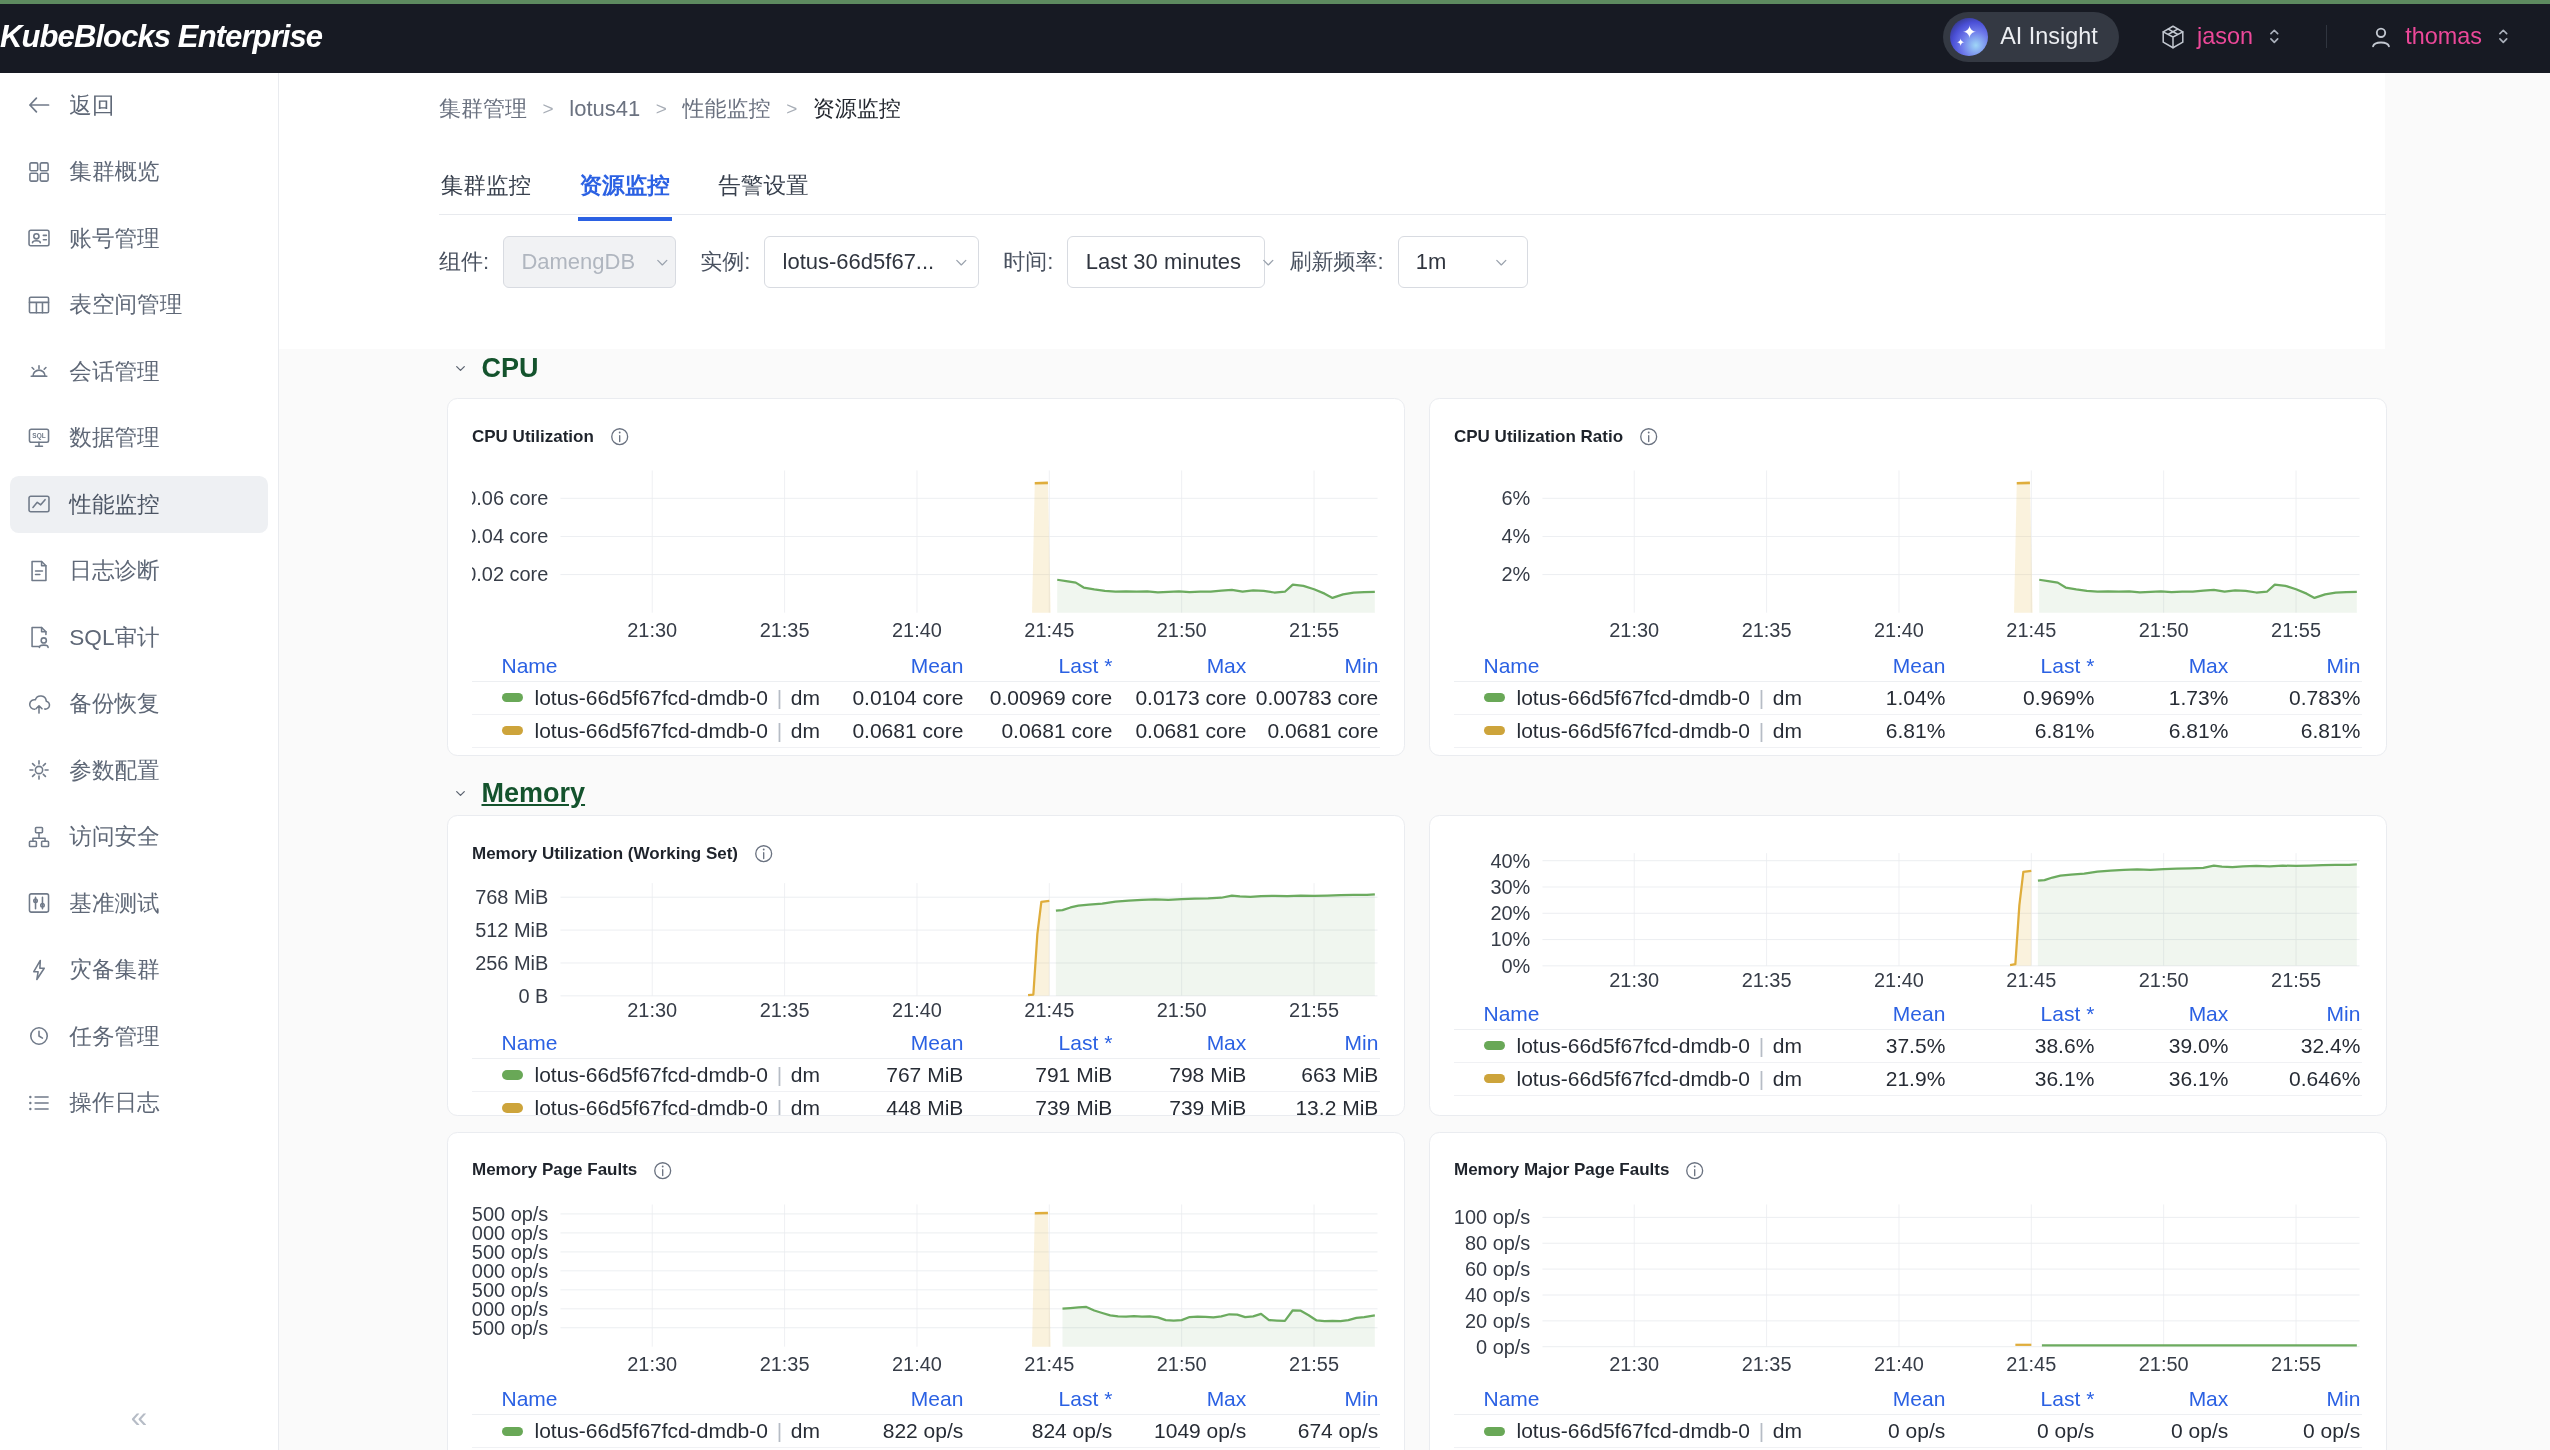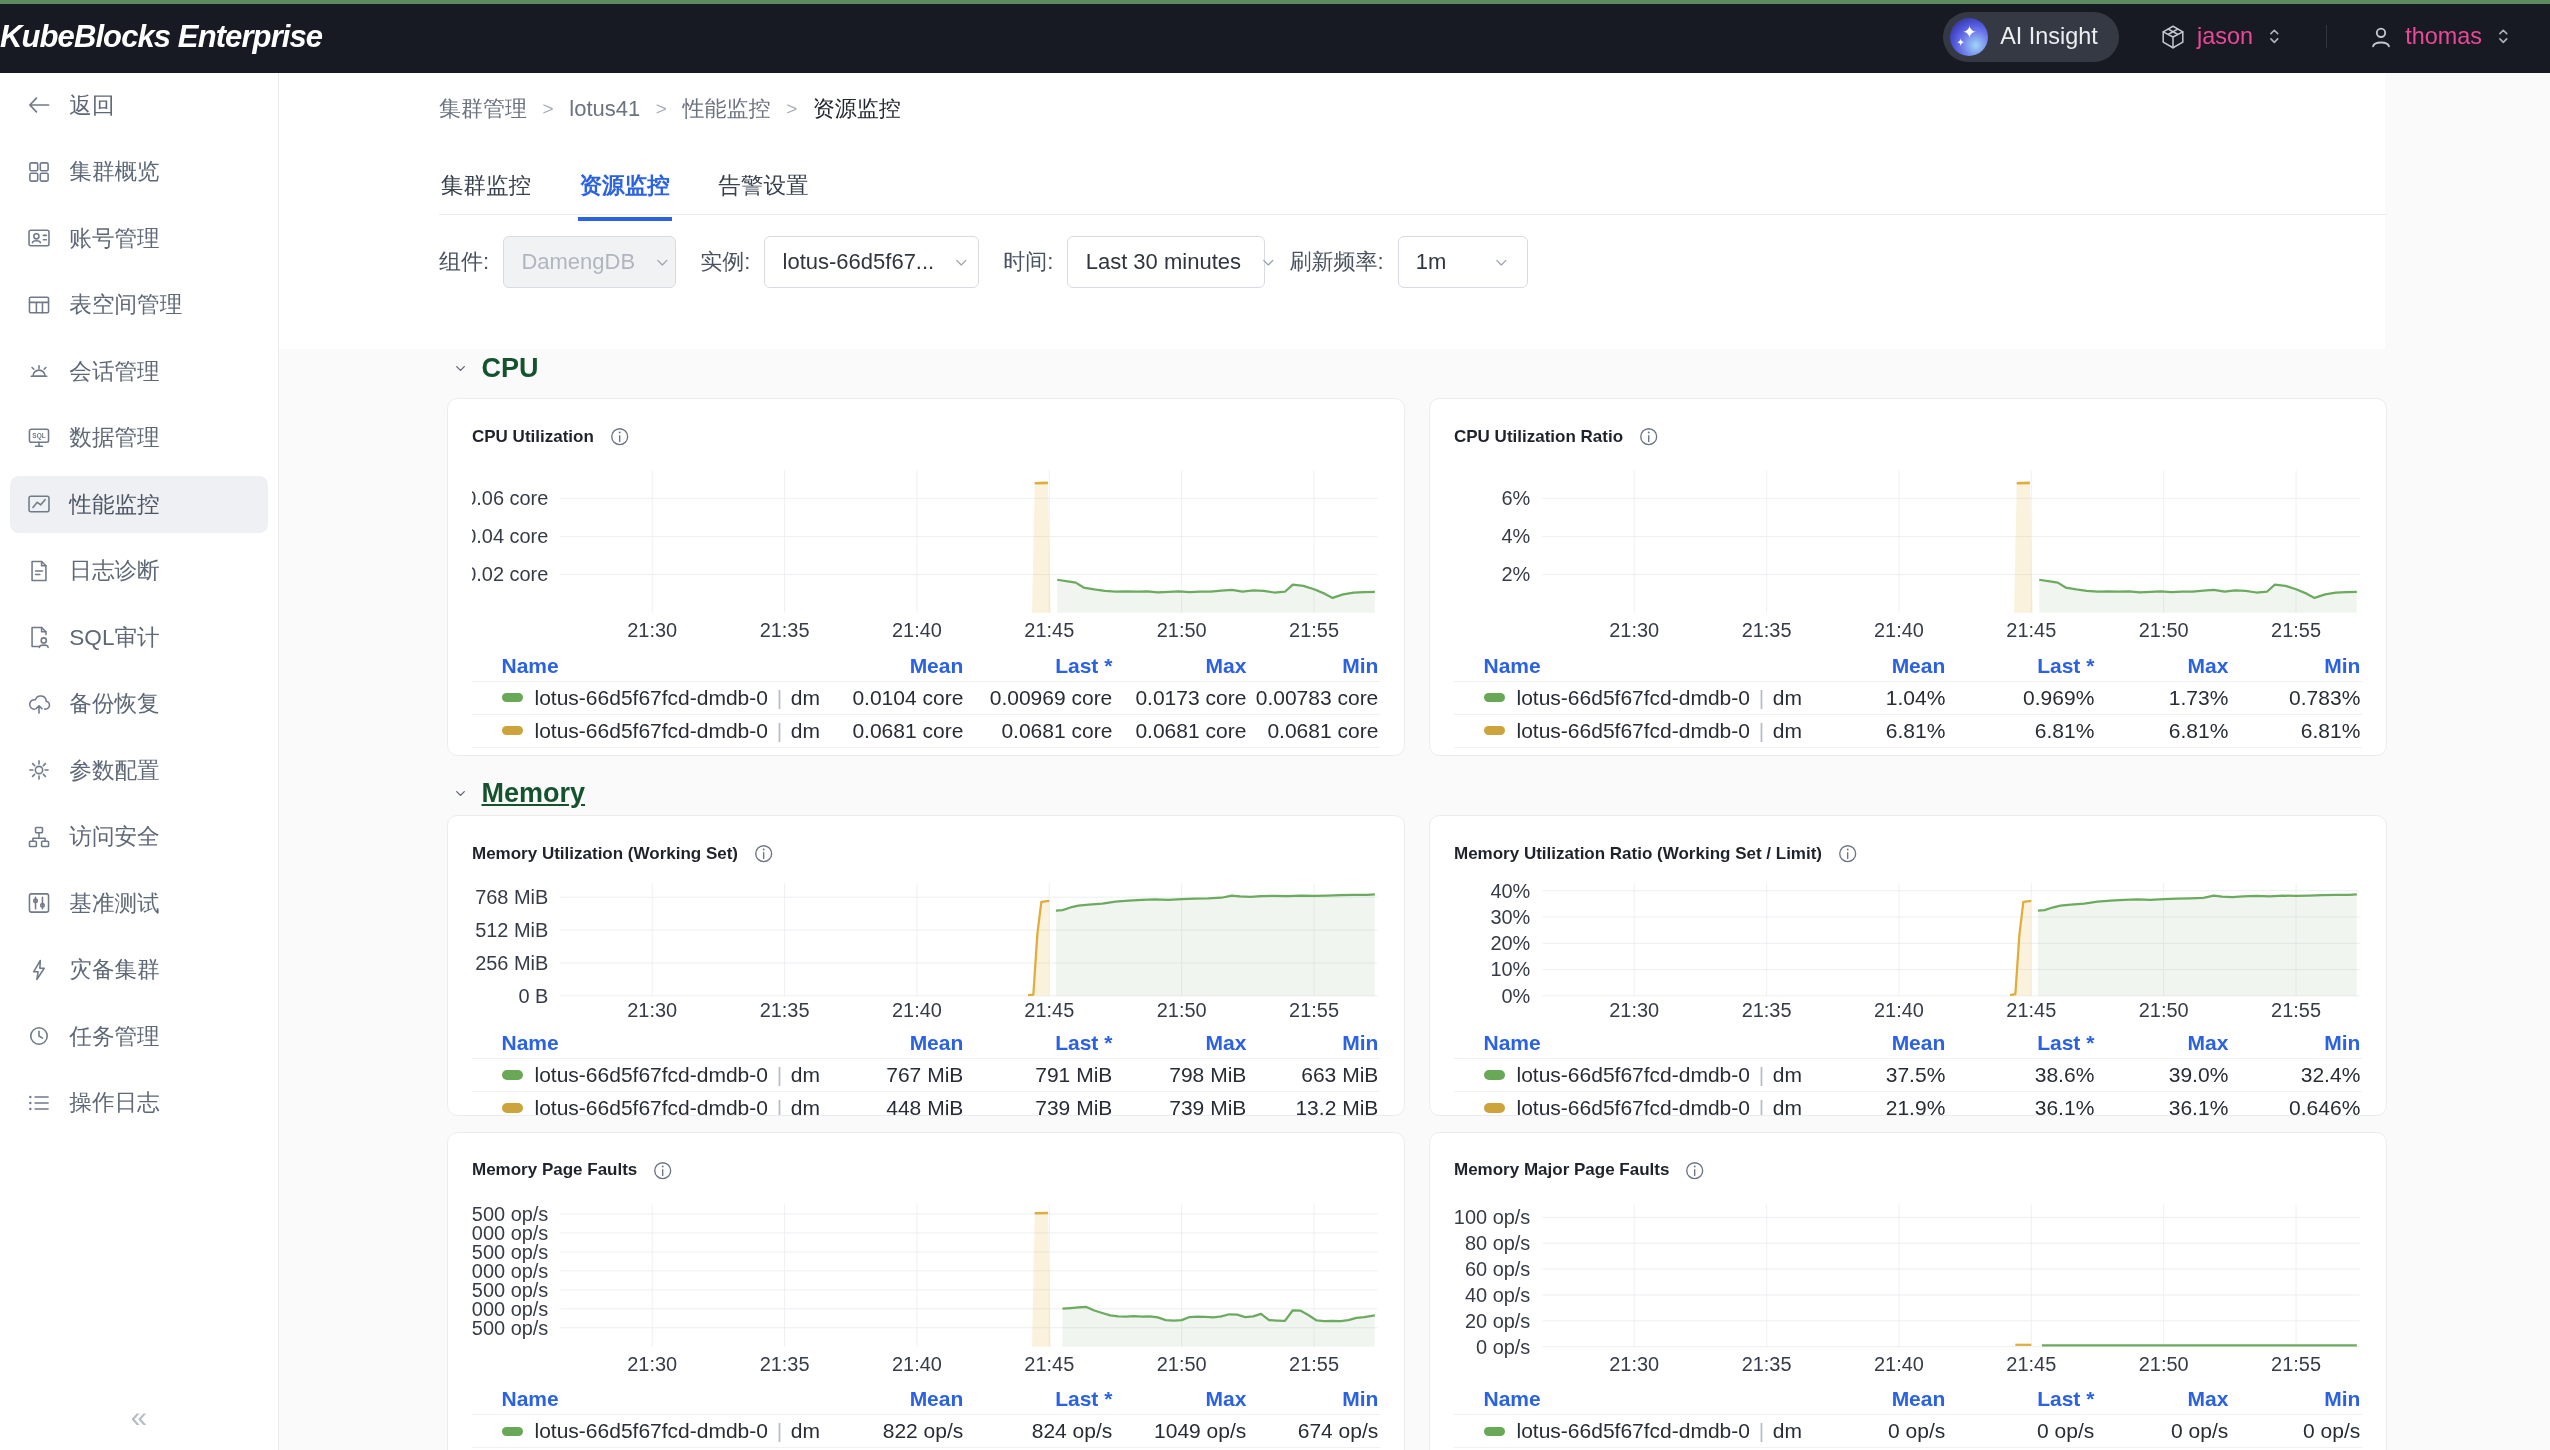--- a/index.html
+++ b/index.html
@@ -59,21 +59,21 @@
   .card.short{height:301px;}
   .card-titlerow{display:flex;align-items:center;gap:14px;height:29.5px;}
   .card-title{font-size:17px;font-weight:600;color:#1e232b;}
   .info{width:23.4px;height:23.4px;color:#6a7280;cursor:pointer;}
   .chartwrap{margin-top:8.7px;}
   .card.short .chartwrap{margin-top:7px;}
   svg text{font-family:"Liberation Sans","DejaVu Sans",sans-serif;}
   
   .mtable{margin-top:3.5px;font-size:21px;}
   .mrow{display:grid;grid-template-columns:minmax(0,1fr) 146px 149px 134px 132px;align-items:center;}
-  .mrow.head{height:31px;color:#2b61e3;font-weight:700;border-bottom:0.9px solid #edeff2;}
+  .mrow.head{height:31px;color:#2b61e3;font-weight:400;border-bottom:0.9px solid #edeff2;}
   .mrow.body{height:33px;color:#272c35;border-bottom:0.9px solid #f0f1f4;}
   .mrow .c{text-align:right;padding-right:1.7px;white-space:nowrap;}
   .mrow .n{display:flex;align-items:center;gap:12px;text-align:left;padding-left:29.5px;white-space:nowrap;overflow:hidden;}
   .mrow.head .n{padding-left:29.5px;}
   .swatch{width:21px;height:9.5px;border-radius:5.2px;flex:0 0 21px;}
   .pipe{color:#b6bcc5;margin:0 8.7px;font-size:21px;}
 </style>
 </head>
 <body>
 
@@ -557,30 +557,20 @@
                   <span>lotus-66d5f67fcd-dmdb-0<span class="pipe">|</span>dmdb</span>
                 </span>
                 <span class="c">448 MiB</span>
                 <span class="c">739 MiB</span>
                 <span class="c">739 MiB</span>
                 <span class="c">13.2 MiB</span>
               </div>
             </div>
           </div>
           <div class="card short">
-            <div class="card-titlerow">
-              <span class="card-title">Memory Utilization Ratio (Working Set / Limit)</span>
-              <span class="info icon-svg">
-                <svg viewBox="0 0 30 30" fill="none" stroke="currentColor" stroke-width="1.7" stroke-linecap="round" stroke-linejoin="round">
-                  <circle cx="15" cy="15" r="10.2"></circle>
-                  <path d="M15 13.8v7.4"></path>
-                  <circle cx="15" cy="9.6" r="1.2" fill="currentColor" stroke="none"></circle>
-                </svg>
-              </span>
-            </div>
             <div class="chartwrap"><svg width="909" height="146" viewBox="0 0 1048 168">
                 <line x1="207.8" y1="8" x2="207.8" y2="138" stroke="#eceef1"></line>
                 <text x="207.8" y="162" text-anchor="middle" font-size="23" fill="#363c47">21:30</text>
                 <line x1="360.4" y1="8" x2="360.4" y2="138" stroke="#eceef1"></line>
                 <text x="360.4" y="162" text-anchor="middle" font-size="23" fill="#363c47">21:35</text>
                 <line x1="513.0" y1="8" x2="513.0" y2="138" stroke="#eceef1"></line>
                 <text x="513.0" y="162" text-anchor="middle" font-size="23" fill="#363c47">21:40</text>
                 <line x1="665.6" y1="8" x2="665.6" y2="138" stroke="#eceef1"></line>
                 <text x="665.6" y="162" text-anchor="middle" font-size="23" fill="#363c47">21:45</text>
                 <line x1="818.2" y1="8" x2="818.2" y2="138" stroke="#eceef1"></line>

